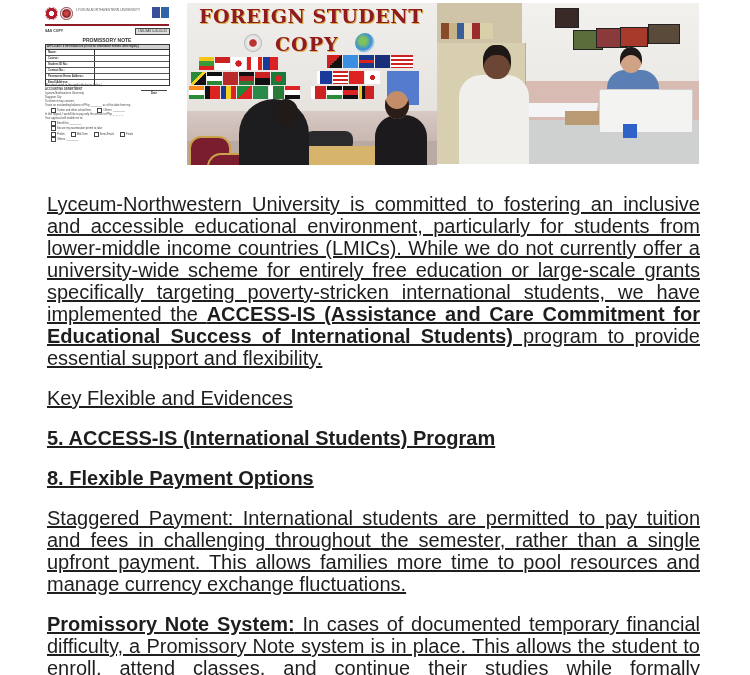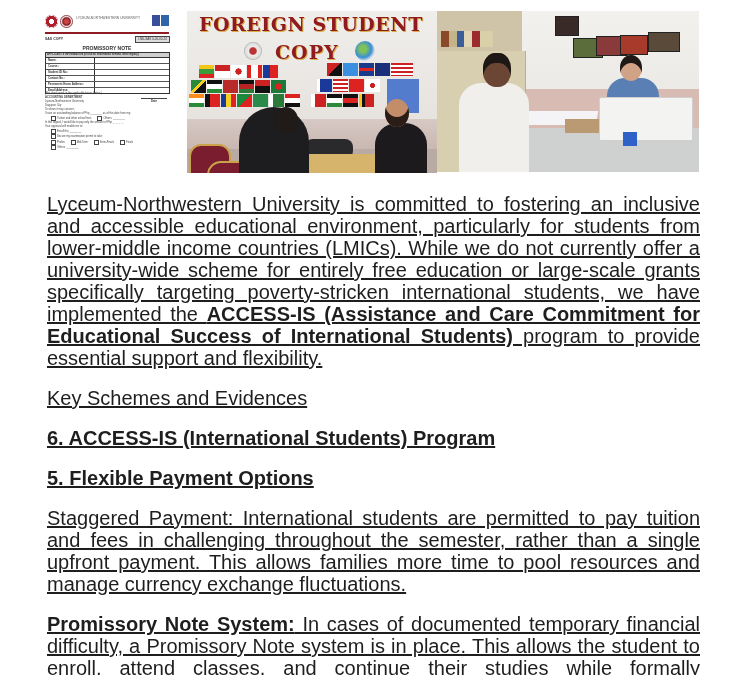--- a/index.html
+++ b/index.html
@@ -2,21 +2,21 @@
 <html><head>
 <meta charset="utf-8">
 <style>
   html, body { margin: 0; padding: 0; background: #ffffff; }
   body {
     width: 750px; height: 675px; overflow: hidden; position: relative;
     font-family: "Liberation Sans", "DejaVu Sans", sans-serif;
     color: #1f1f1f;
   }
   
-  .img-strip { position: absolute; left: 0; top: 8px; width: 611px; height: 170px; }
+  .img-strip { position: absolute; left: 0; top: 0; width: 611px; height: 170px; }
 
   .doc-thumb {
     position: absolute; left: 43px; top: 2px; width: 128px; height: 165px;
     background: #fff; overflow: hidden;
     font-family: "Liberation Sans", sans-serif; color: #333;
   }
   .doc-head { position: absolute; left: 1px; top: 2px; width: 126px; height: 22px; }
   .seal { position: absolute; top: 3px; width: 13px; height: 13px; border-radius: 50%; }
   .seal.a { left: 1px; background: radial-gradient(circle, #fff 25%, #b21d2b 30%, #b21d2b 60%, #fff 65%, #9a1a24 70%); }
   .seal.b { left: 16px; background: radial-gradient(circle, #c44 20%, #8a1d26 40%, #e9e0e0 55%, #7a1d22 70%); }
@@ -216,22 +216,22 @@
     <div class="monitor"></div>
     <div class="stapler"></div>
     <div class="man"></div>
     <div class="manhead"></div>
   </div>
 </div>
 
 <div class="content">
   <p><span>Lyceum-Northwestern University is committed to fostering an inclusive and accessible educational environment, particularly for students from lower-middle income countries (LMICs). While we do not currently offer a university-wide scheme for entirely free education or large-scale grants specifically targeting poverty-stricken international students, we have implemented the </span><b>ACCESS-IS (Assistance and Care Commitment for Educational Success of International Students)</b><span> program to provide essential support and flexibility.</span></p>
   <div class="gap"></div>
-  <p class="last-line">Key Schemes and Evidences</p>
-  <div class="gap"></div>
-  <p class="h last-line">6. ACCESS-IS (International Students) Program</p>
-  <div class="gap"></div>
-  <p class="h last-line">5. Flexible Payment Options</p>
+  <p class="last-line">Key Flexible and Evidences</p>
+  <div class="gap"></div>
+  <p class="h last-line">5. ACCESS-IS (International Students) Program</p>
+  <div class="gap"></div>
+  <p class="h last-line">8. Flexible Payment Options</p>
   <div class="gap"></div>
   <p>Staggered Payment: International students are permitted to pay tuition and fees in challenging throughout the semester, rather than a single upfront payment. This allows families more time to pool resources and manage currency exchange fluctuations.</p>
   <div class="gap"></div>
   <p><b>Promissory Note System:</b><span> In cases of documented temporary financial difficulty, a Promissory Note system is in place. This allows the student to enroll, attend classes, and continue their studies while formally committing to settle their outstanding dues by an agreed-upon later date within the academic year. This prevents interruption of their education.</span></p>
 </div>
 
 </body></html>

